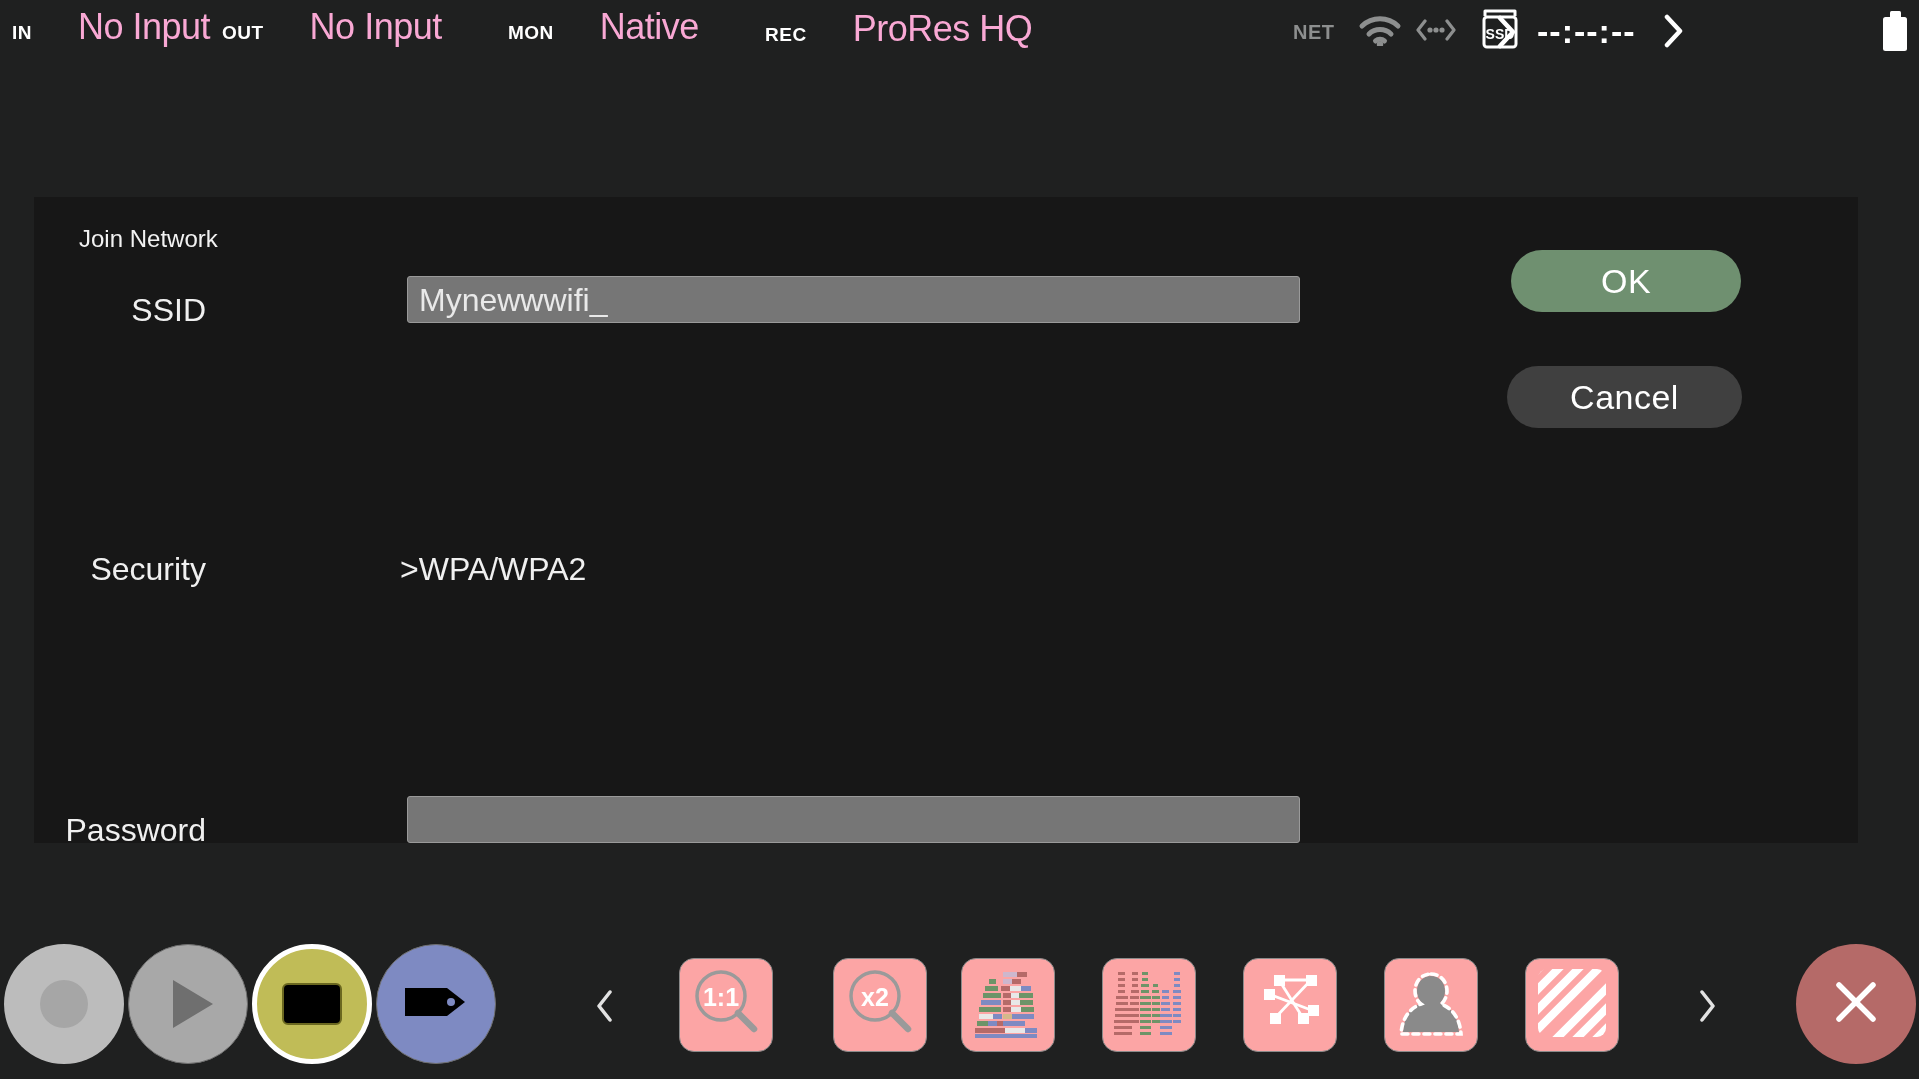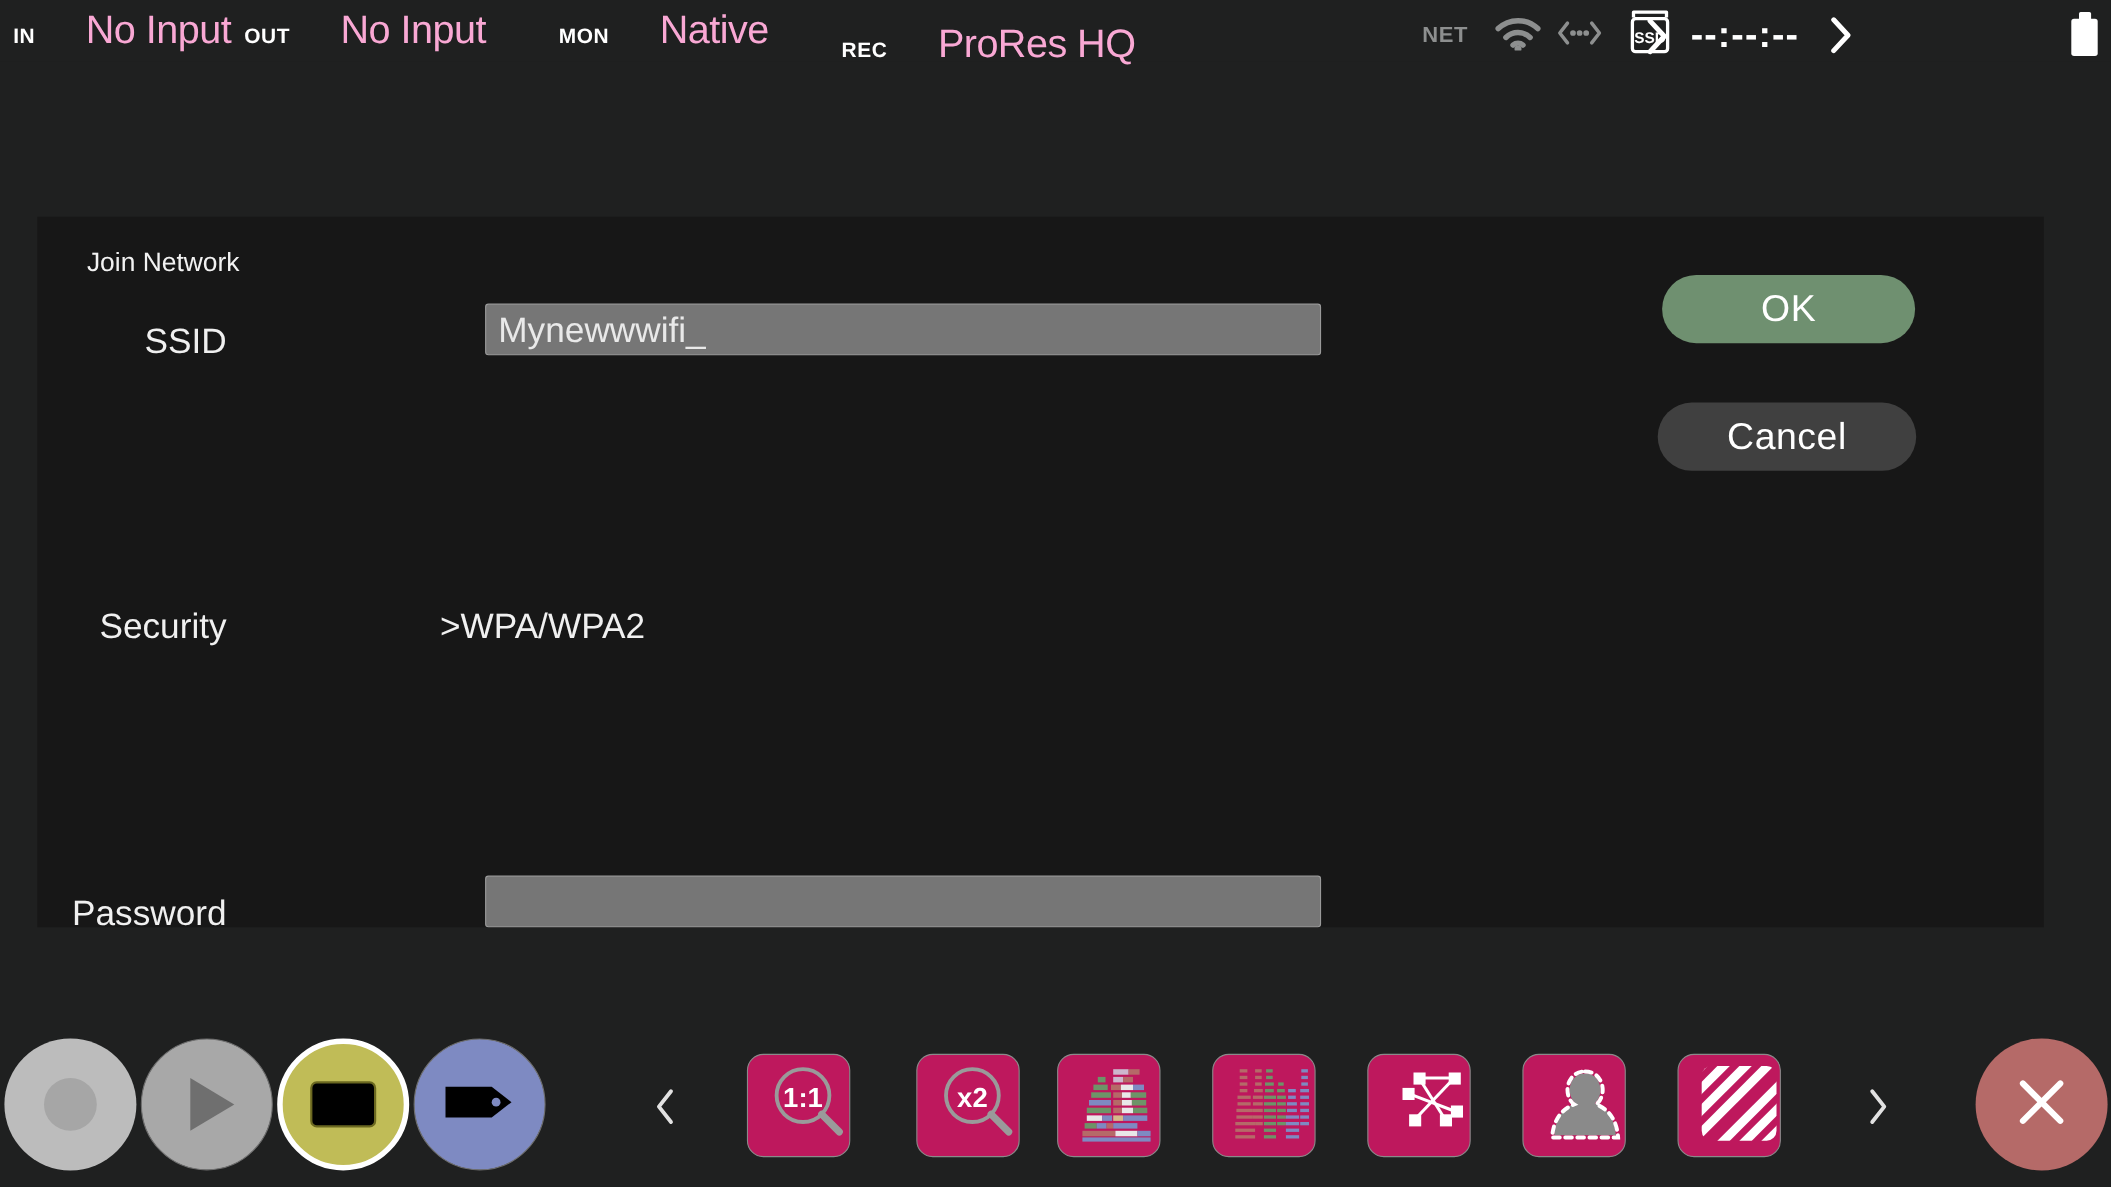--- a/index.html
+++ b/index.html
@@ -25,21 +25,21 @@
     letter-spacing: 0.5px; margin-right: 9px;
   }
   .status-key.dim { color: #8d8f8f; font-weight: 700; font-size: 20px; }
   .status-val {
     font-size: 36px; font-weight: 400; color: #f9a8d4;
     line-height: 1; letter-spacing: -0.5px; margin-left: 37px;
   }
   .g-in  { position: absolute; left: 12px;  top: 9px; }
   .g-out { position: absolute; left: 222px; top: 9px; }
   .g-mon { position: absolute; left: 508px; top: 9px; }
-  .g-rec { position: absolute; left: 765px; top: 22px; }
+  .g-rec { position: absolute; left: 765px; top: 11px; }
   .g-net { position: absolute; left: 1293px; top: 14px; display: flex; align-items: center; gap: 14px; }
   .g-ssd { position: absolute; left: 1480px; top: 8px; display: flex; align-items: center; gap: 17px; }
   .g-batt{ position: absolute; left: 1880px; top: 10px; }
 
   .timecode {
     font-family: "Liberation Sans", sans-serif;
     font-size: 34px; font-weight: 700; color: #ffffff;
     letter-spacing: 1px; line-height: 1;
   }
   .chev { width: 22px; height: 34px; }
@@ -58,27 +58,26 @@
   .form { position: absolute; left: 0; top: 95px; width: 1270px; }
   .form-row { position: relative; height: 131px; }
   .row-label {
     position: absolute; right: 1098px; top: 0;
     width: 420px; text-align: right;
     font-size: 32px; color: #f0f0f0; font-weight: 400;
     white-space: nowrap;
   }
   .field {
     position: absolute; left: 373px; top: -16px;
-    width: 760px; height: 47px;
+    width: 893px; height: 47px;
     background: #767676;
     border: 1px solid #9a9a9a;
     border-radius: 3px;
     display: flex; align-items: center;
     padding: 0 11px;
-    margin-left: 34px;
   }
   .field-text {
     font-size: 32px; color: #e9e9e9; font-weight: 400;
     line-height: 1; white-space: nowrap;
   }
   .static-val {
     position: absolute; left: 366px; top: 0;
     font-size: 32px; color: #f0f0f0; font-weight: 400;
     white-space: nowrap;
   }
@@ -135,22 +134,22 @@
     cursor: pointer;
   }
   .arrow-left  { left: 590px; }
   .arrow-right { left: 1692px; }
 
   .tool-btn {
     position: absolute; top: 28px;
     width: 94px; height: 94px;
     border: 1.6px solid #8a8a8a;
     border-radius: 15px;
-    background: #be185d;
-    display: flex; align-items: center; justify-content: flex-end;
+    background: #fca5a5;
+    display: flex; align-items: center; justify-content: center;
     cursor: pointer; overflow: hidden;
   }
   .t0 { left: 679px; } .t1 { left: 820px; margin-left: 13px; } .t2 { left: 961px; }
   .t3 { left: 1102px; } .t4 { left: 1243px; } .t5 { left: 1384px; }
   .t6 { left: 1525px; }
 
   .close-btn {
     position: absolute; left: 1796px; top: 14px;
     width: 120px; height: 120px; border-radius: 50%;
     background: #b56a68;

